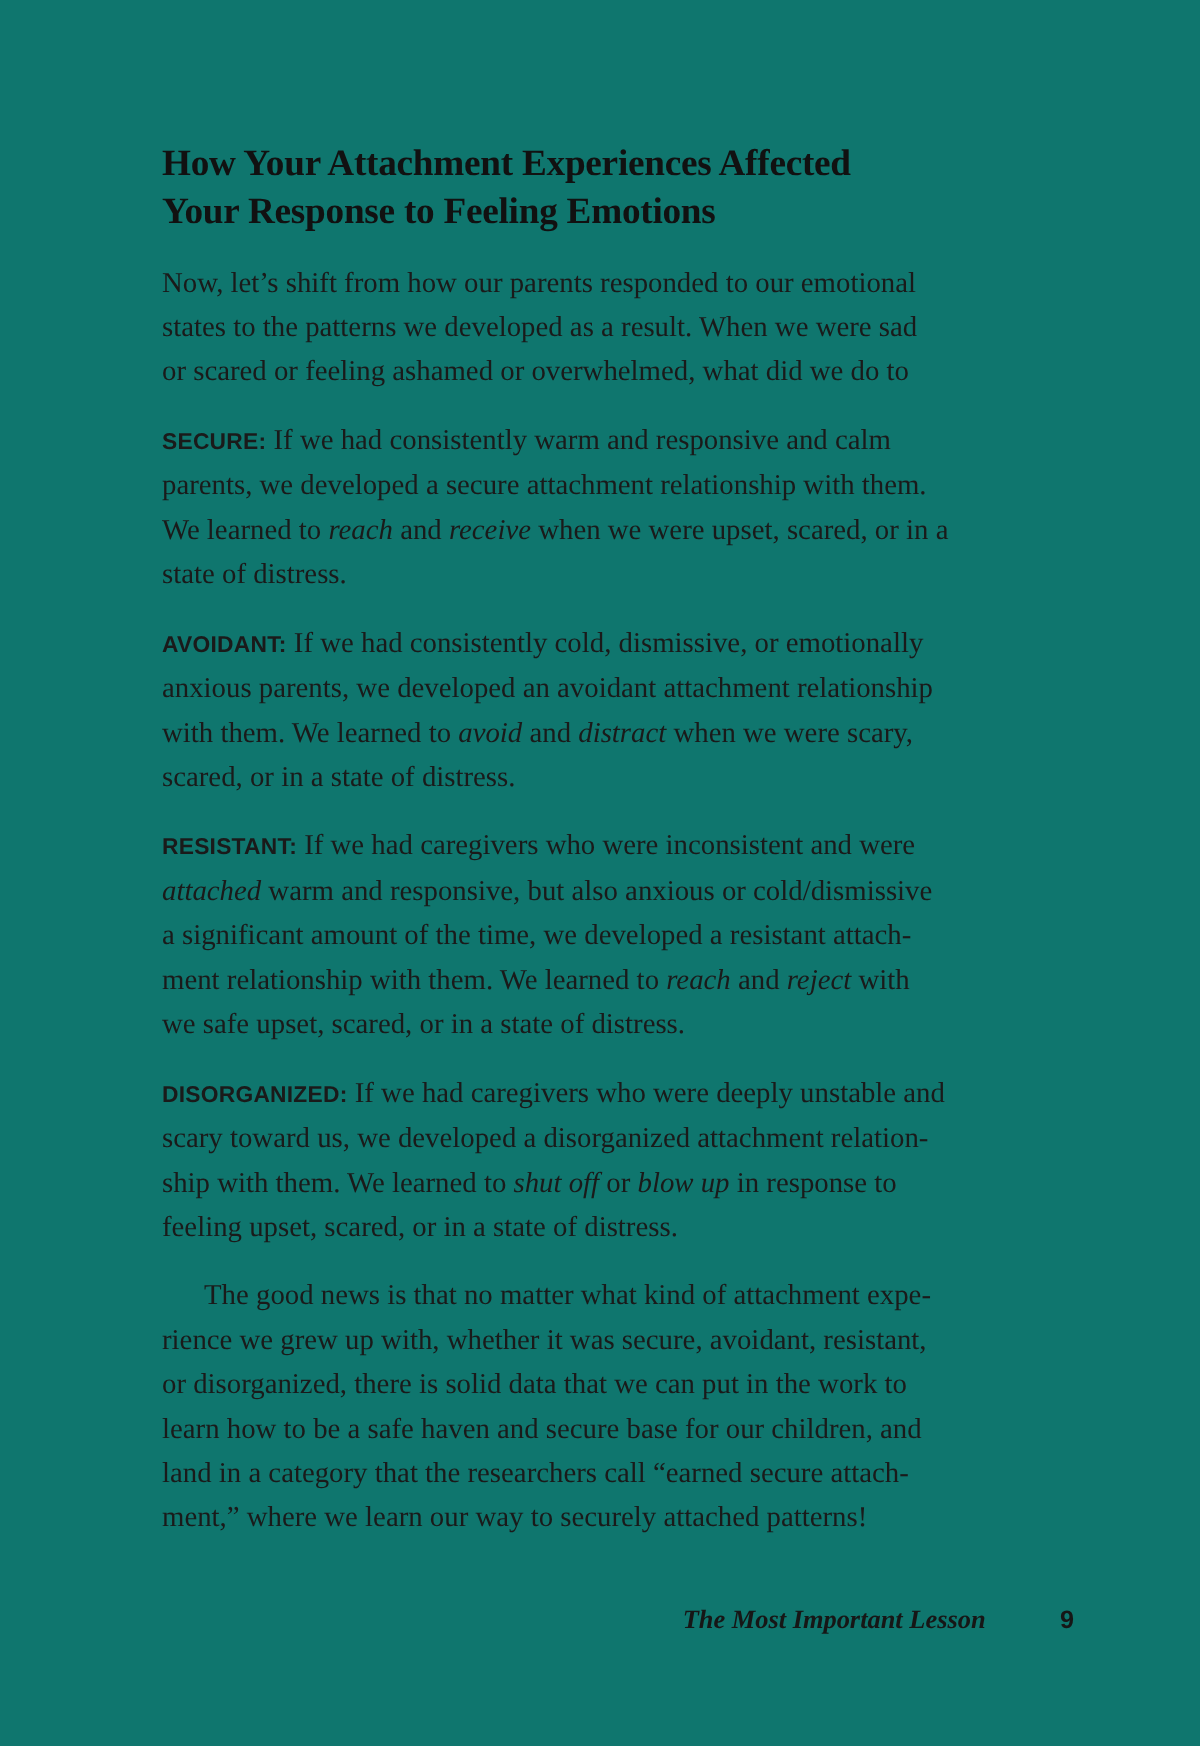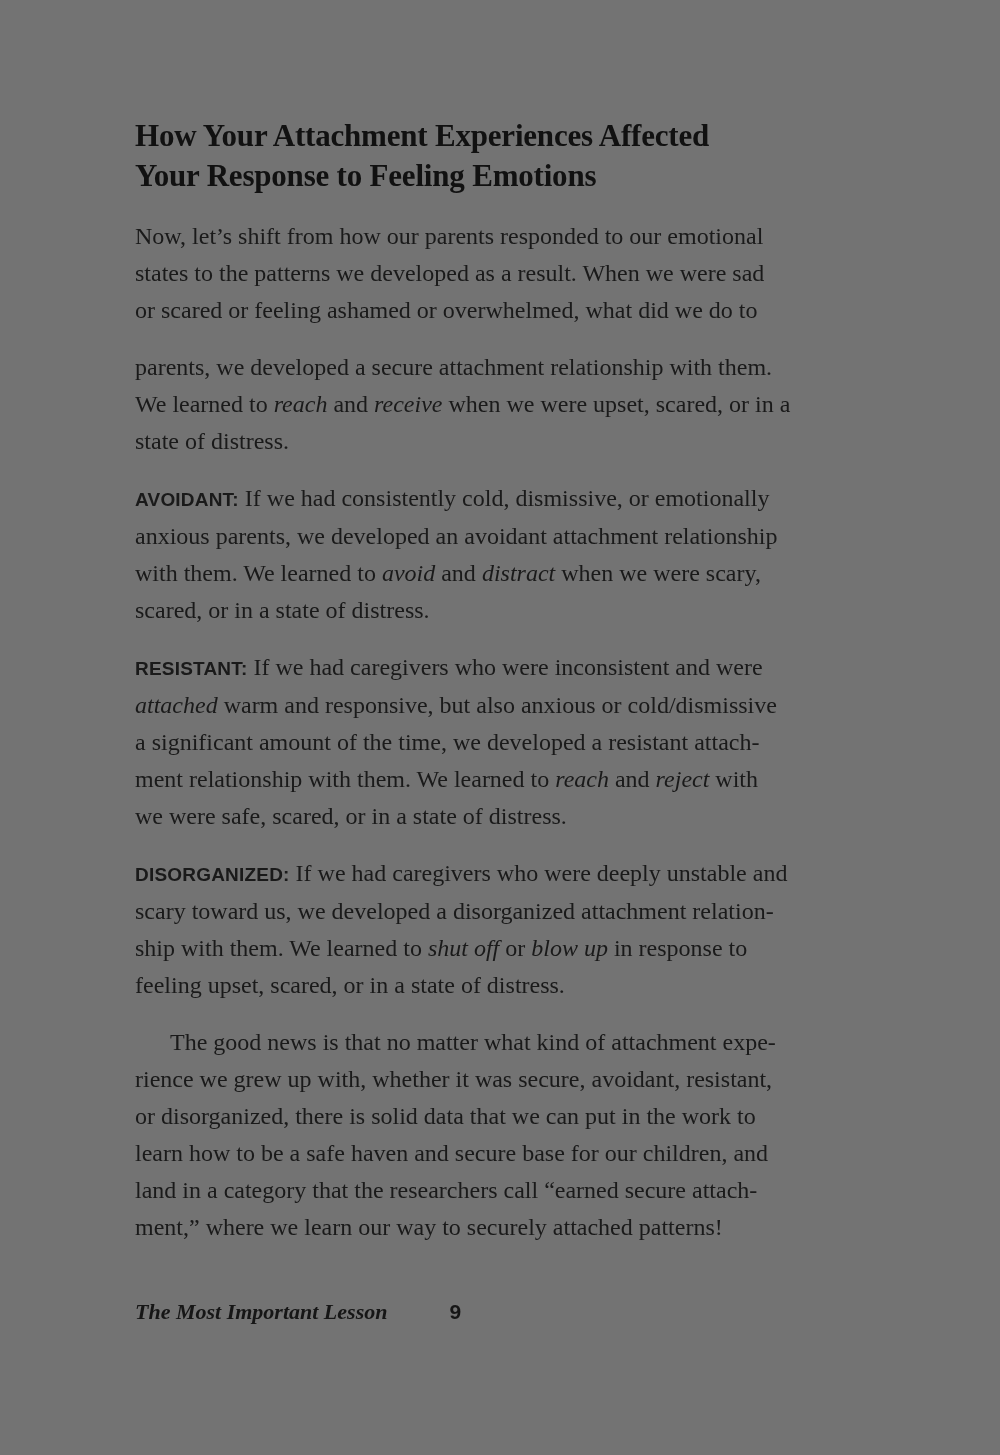--- a/index.html
+++ b/index.html
@@ -4,21 +4,21 @@
 <style>
   html, body {
     margin: 0;
     padding: 0;
     background: #ffffff;
   }
   .page {
     position: relative;
     width: 1000px;
     height: 1455px;
-    background: #737373;
+    background: #0f766e;
     box-sizing: border-box;
     padding: 116px 105px 0 135px;
     overflow: hidden;
     font-family: "Liberation Serif", serif;
     color: #1a1a1a;
   }
   h1.page-title {
     margin: 0 0 22px 0;
     font-family: "Liberation Serif", serif;
     font-weight: 700;
@@ -53,21 +53,21 @@
   .seg-i { font-style: italic; }
   .seg-c {
     font-family: "Liberation Sans", sans-serif;
     font-size: 19px;
     font-weight: 600;
     letter-spacing: 0.2px;
     color: #1a1a1a;
   }
   .footer {
     display: flex;
-    justify-content: flex-start;
+    justify-content: flex-end;
     align-items: baseline;
     gap: 62px;
     margin-top: 52px;
     line-height: 28px;
   }
   .running-title {
     font-family: "Liberation Serif", serif;
     font-weight: 700;
     font-style: italic;
     font-size: 22px;
@@ -90,36 +90,37 @@
     <span class="hline">Your Response to Feeling Emotions</span>
   </h1>
 
   <div class="body-text">
       <p class="para">
         <span class="line"><span class="seg-n">Now, let’s shift from how our parents responded to our emotional</span></span>
         <span class="line"><span class="seg-n">states to the patterns we developed as a result. When we were sad</span></span>
         <span class="line"><span class="seg-n">or scared or feeling ashamed or overwhelmed, what did we do to</span></span>
       </p>
       <p class="para">
+        <span class="line"><span class="seg-c">SECURE:</span><span class="seg-n"> If we had consistently warm and responsive and calm</span></span>
         <span class="line"><span class="seg-n">parents, we developed a secure attachment relationship with them.</span></span>
         <span class="line"><span class="seg-n">We learned to </span><span class="seg-i">reach</span><span class="seg-n"> and </span><span class="seg-i">receive</span><span class="seg-n"> when we were upset, scared, or in a</span></span>
         <span class="line"><span class="seg-n">state of distress.</span></span>
       </p>
       <p class="para">
         <span class="line"><span class="seg-c">AVOIDANT:</span><span class="seg-n"> If we had consistently cold, dismissive, or emotionally</span></span>
         <span class="line"><span class="seg-n">anxious parents, we developed an avoidant attachment relationship</span></span>
         <span class="line"><span class="seg-n">with them. We learned to </span><span class="seg-i">avoid</span><span class="seg-n"> and </span><span class="seg-i">distract</span><span class="seg-n"> when we were scary,</span></span>
         <span class="line"><span class="seg-n">scared, or in a state of distress.</span></span>
       </p>
       <p class="para">
         <span class="line"><span class="seg-c">RESISTANT:</span><span class="seg-n"> If we had caregivers who were inconsistent and were</span></span>
         <span class="line"><span class="seg-i">attached</span><span class="seg-n"> warm and responsive, but also anxious or cold/dismissive</span></span>
         <span class="line"><span class="seg-n">a significant amount of the time, we developed a resistant attach-</span></span>
         <span class="line"><span class="seg-n">ment relationship with them. We learned to </span><span class="seg-i">reach</span><span class="seg-n"> and </span><span class="seg-i">reject</span><span class="seg-n"> with</span></span>
-        <span class="line"><span class="seg-n">we were safe, scared, or in a state of distress.</span></span>
+        <span class="line"><span class="seg-n">we safe upset, scared, or in a state of distress.</span></span>
       </p>
       <p class="para">
         <span class="line"><span class="seg-c">DISORGANIZED:</span><span class="seg-n"> If we had caregivers who were deeply unstable and</span></span>
         <span class="line"><span class="seg-n">scary toward us, we developed a disorganized attachment relation-</span></span>
         <span class="line"><span class="seg-n">ship with them. We learned to </span><span class="seg-i">shut off</span><span class="seg-n"> or </span><span class="seg-i">blow up</span><span class="seg-n"> in response to</span></span>
         <span class="line"><span class="seg-n">feeling upset, scared, or in a state of distress.</span></span>
       </p>
       <p class="para">
         <span class="line indent"><span class="seg-n">The good news is that no matter what kind of attachment expe-</span></span>
         <span class="line"><span class="seg-n">rience we grew up with, whether it was secure, avoidant, resistant,</span></span>

